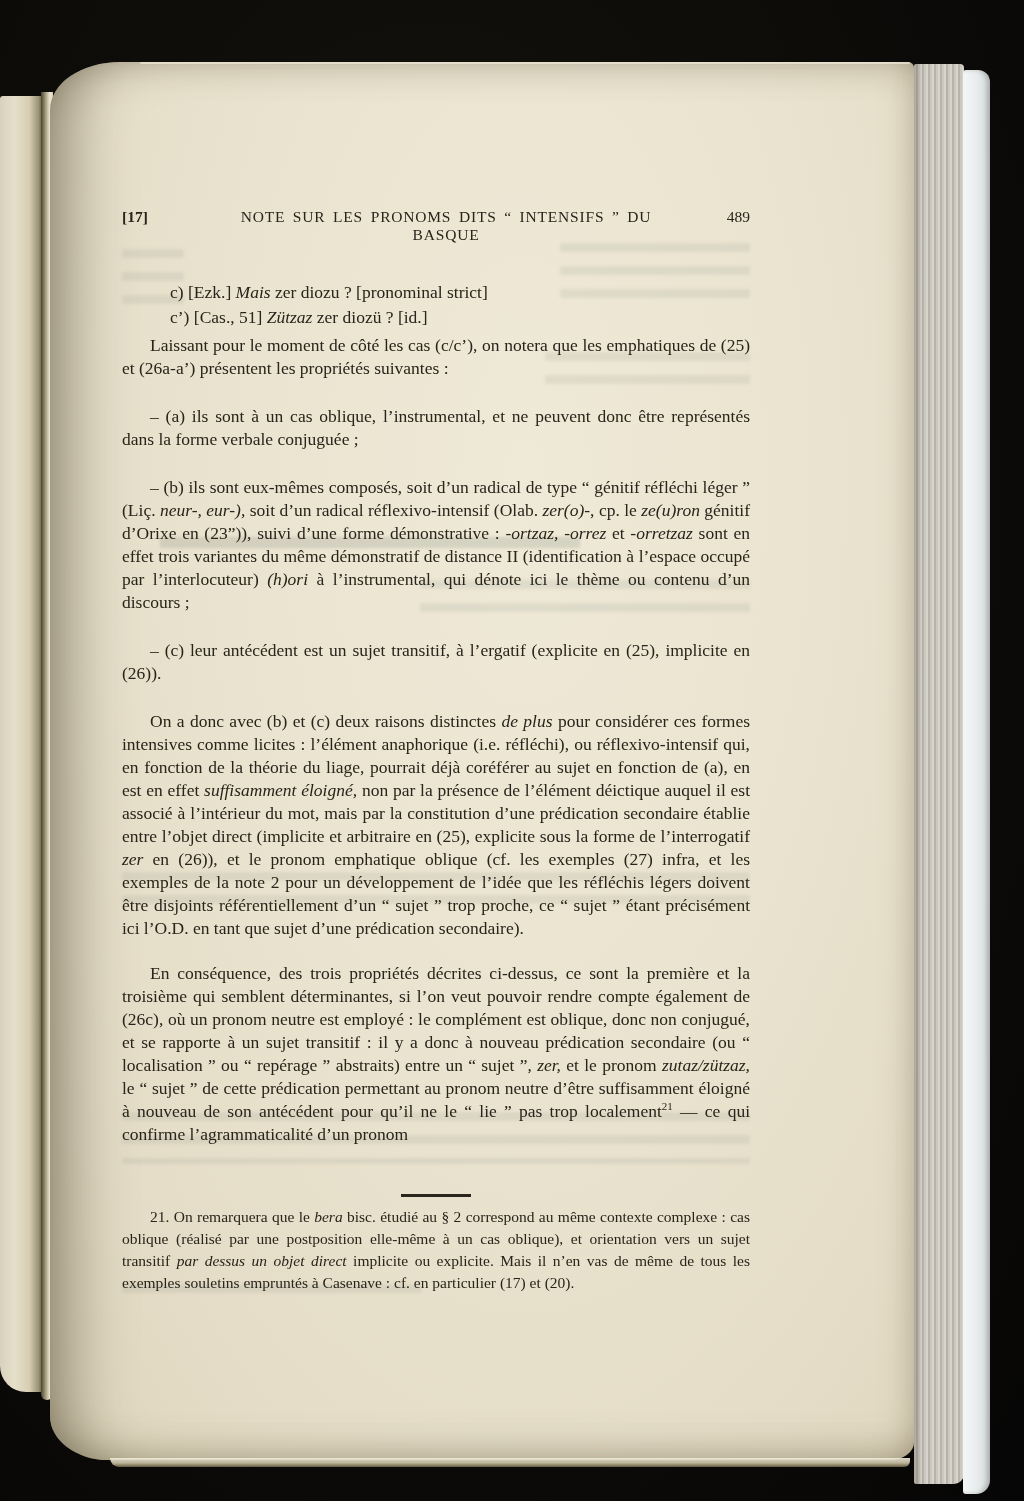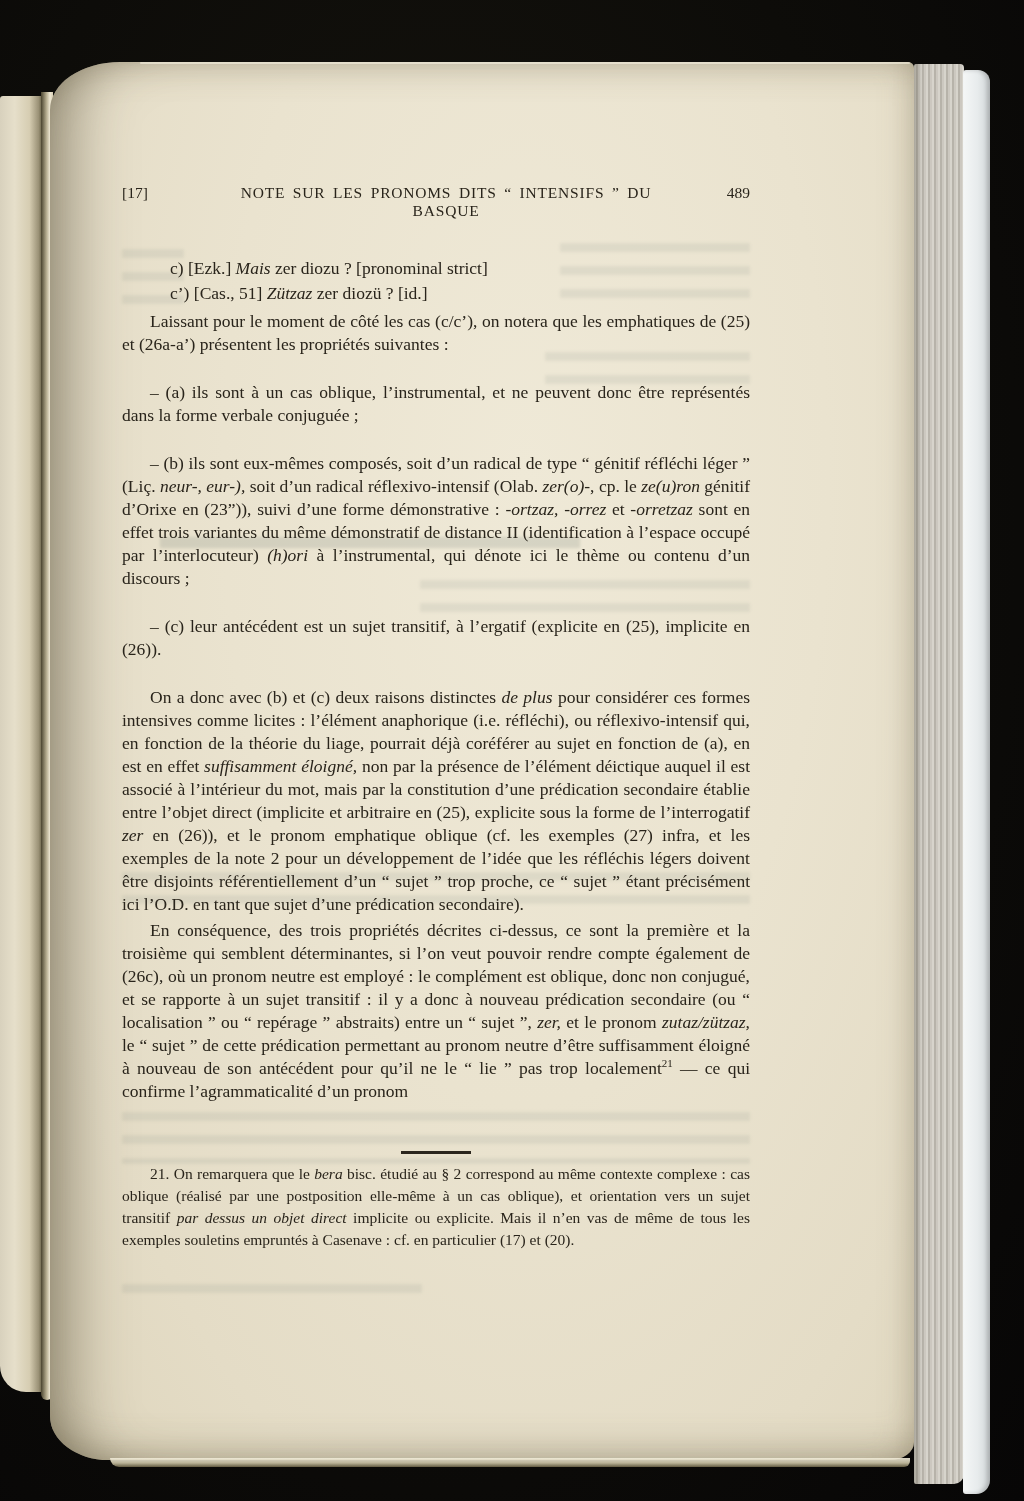--- a/index.html
+++ b/index.html
@@ -57,35 +57,35 @@
   
   .text-block{
     position:absolute;left:122px;top:184px;width:628px;
     color:#29241b;
   }
   .page-header{
     display:flex;align-items:baseline;
     font-size:15.5px;letter-spacing:.8px;word-spacing:3px;
     margin-bottom:36px;
   }
-  .page-header .ref{width:90px;letter-spacing:0;}
-  .page-header .title{flex:1;text-align:center;}
+  .page-header .ref{width:90px;letter-spacing:0;font-weight:bold;}
+  .page-header .title{flex:1;text-align:center;margin-top:24px;}
   .page-header .pnum{width:70px;text-align:right;letter-spacing:0;}
 
   .examples{margin:0 0 4px 0;}
   .example-line{
     font-size:17.5px;line-height:25px;padding-left:48px;
   }
   .paragraphs p{
     margin:0;font-size:17.5px;line-height:23px;
     text-align:justify;
   }
   .paragraphs p.indent{text-indent:28px;}
   .paragraphs p + p{margin-top:25px;}
-  .paragraphs p.space-before{margin-top:3px;}
+  .paragraphs p.space-before{margin-top:22px;}
   .paragraphs i, .example-line i, .footnote i{font-style:italic;}
   sup{font-size:11px;line-height:0;vertical-align:super;}
 
   .footnote-separator{
     margin-top:48px;width:70px;height:3px;background:#2b261d;border:0;
   }
   .footnote{
     margin-top:9px;font-size:15.5px;line-height:22px;
     text-align:justify;text-indent:28px;
   }

